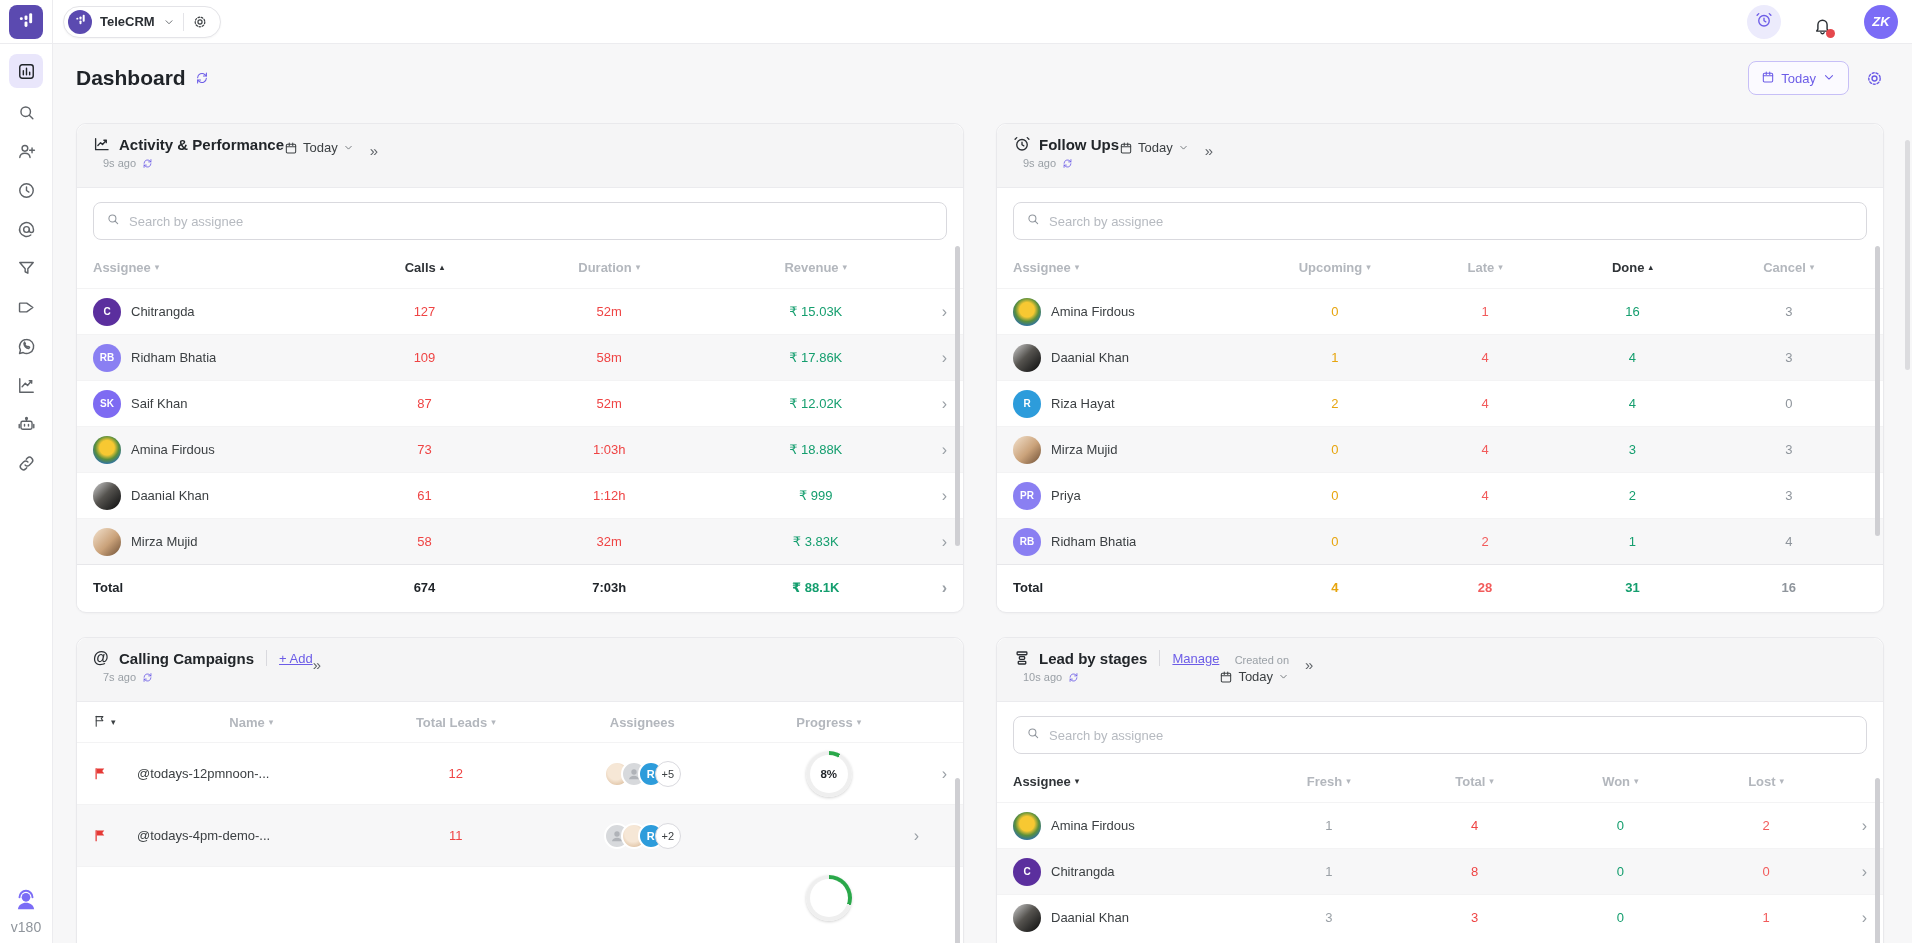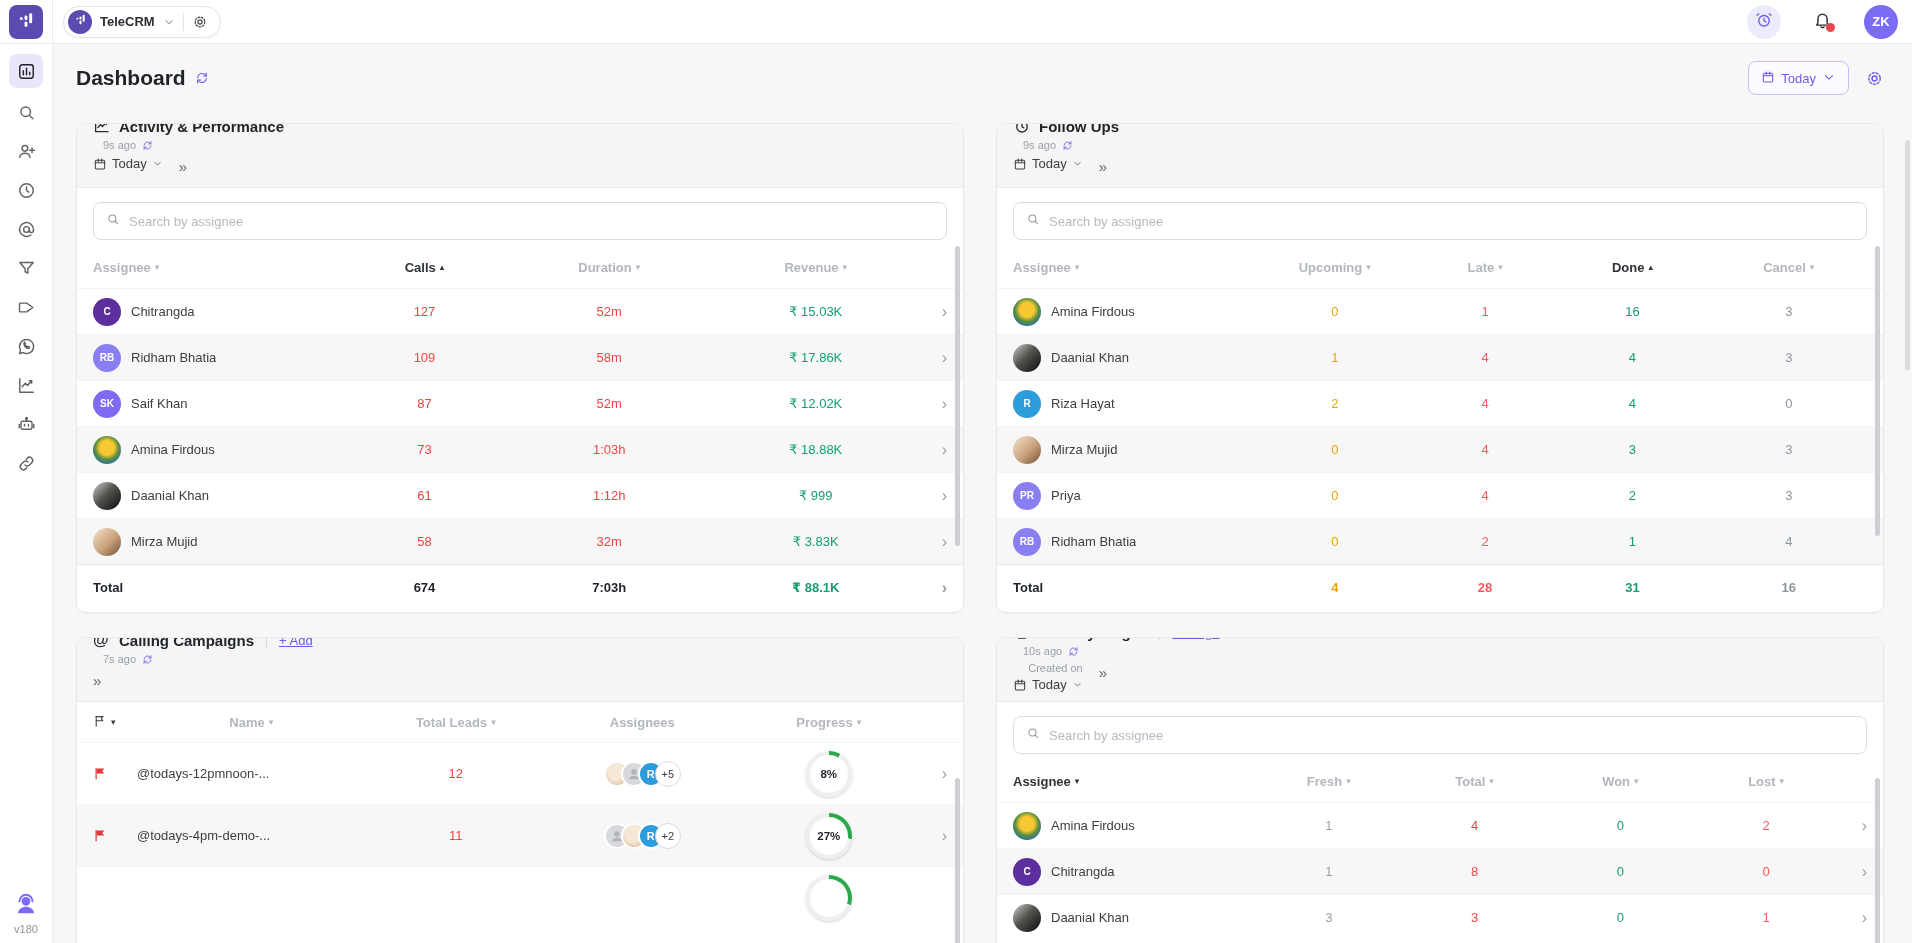--- a/index.html
+++ b/index.html
@@ -12,33 +12,33 @@
   .sidebar { width:53px; background:#fff; border-right:1px solid #ececef; display:flex; flex-direction:column; align-items:center; flex-shrink:0; }
   .logo-wrap { height:44px; width:100%; display:flex; align-items:center; justify-content:center; border-bottom:1px solid #ececef; }
   .app-logo { width:34px; height:34px; border-radius:8px; background:#5b4ab0; display:flex; align-items:center; justify-content:center; }
   .app-logo svg { width:22px; height:22px; }
   .nav { display:flex; flex-direction:column; align-items:center; gap:9px; padding-top:10px; }
   .nav-item { width:34px; height:30px; display:flex; align-items:center; justify-content:center; border-radius:8px; color:#5f6368; cursor:pointer; }
   .nav-item svg { width:19px; height:19px; }
   .nav-item.active { background:#e9e6fb; color:#1f2328; height:34px; }
   .sidebar-bottom { margin-top:auto; display:flex; flex-direction:column; align-items:center; gap:2px; padding-bottom:8px; }
   .support-icon { color:#7b6cf6; } .support-icon svg { width:26px; height:26px; }
-  .version { font-size:11px; color:#8f959c; }
+  .version { font-size:14px; color:#8f959c; }
 
   
   .main { flex:1; display:flex; flex-direction:column; min-width:0; }
   .topbar { height:44px; background:#fff; border-bottom:1px solid #ececef; display:flex; align-items:center; padding:0 14px 0 10px; flex-shrink:0; }
   .ws-pill { display:flex; align-items:center; gap:8px; height:32px; border:1px solid #e4e4e8; border-radius:16px; padding:0 12px 0 4px; background:#fff; box-shadow:0 1px 2px rgba(0,0,0,.04); cursor:pointer; }
   .ws-mini-logo { width:24px; height:24px; border-radius:50%; background:#5b4ab0; display:flex; align-items:center; justify-content:center; }
   .ws-mini-logo svg { width:15px; height:15px; }
   .ws-name { font-size:13px; font-weight:700; color:#2a2e33; }
   .ws-caret svg { width:12px; height:12px; color:#5f6368; display:block; }
   .ws-div { width:1px; height:18px; background:#e4e4e8; }
   .ws-gear { color:#3c4043; } .ws-gear svg { width:16px; height:16px; display:block; }
-  .topbar-right { margin-left:auto; display:flex; align-items:center; gap:32px; }
+  .topbar-right { margin-left:auto; display:flex; align-items:flex-end; gap:32px;font-style:italic; }
   .alarm-btn { width:34px; height:34px; border-radius:50%; background:#ecebfc; color:#6c5ce7; display:flex; align-items:center; justify-content:center; cursor:pointer; }
   .alarm-btn svg { width:18px; height:18px; }
   .bell-btn { position:relative; color:#2a2e33; cursor:pointer; display:flex; }
   .bell-btn svg { width:19px; height:19px; }
   .bell-dot { position:absolute; right:-3px; bottom:1px; width:9px; height:9px; border-radius:50%; background:#e5484d; }
   .user-avatar { width:34px; height:34px; border-radius:50%; background:#7b6cf6; color:#fff; font-size:13px; font-weight:700; display:flex; align-items:center; justify-content:center; cursor:pointer; }
 
   
   .content { flex:1; position:relative; overflow:hidden; padding:0 28px 0 23px; }
   .page-head { margin-top:14px; height:40px; margin-bottom:25px; display:flex; align-items:center; justify-content:space-between; }
@@ -48,21 +48,21 @@
   .refresh svg { width:14px; height:14px; }
   .page-head-right { display:flex; align-items:center; gap:16px; }
   .today-btn { display:flex; align-items:center; gap:6px; height:34px; padding:0 12px; border:1px solid #c7bff7; border-radius:8px; background:#fbfaff; color:#6c5ce7; font-size:13px; font-weight:500; cursor:pointer; }
   .today-btn svg { width:14px; height:14px; }
   .page-gear { color:#6c5ce7; cursor:pointer; display:flex; }
   .page-gear svg { width:19px; height:19px; }
 
   .grid { display:grid; grid-template-columns:1fr 1fr; column-gap:32px; row-gap:24px; }
   .card { background:#fff; border:1px solid #e9e9ec; border-radius:10px; height:490px; overflow:hidden; position:relative; box-shadow:0 1px 2px rgba(0,0,0,.03); }
 
-  .panel-head { display:flex; justify-content:flex-end; background:#f5f5f6; border-bottom:1px solid #ebebee; border-radius:10px 10px 0 0; padding:11px 16px 9px; height:64px;flex-direction:column; }
+  .panel-head { display:flex; justify-content:flex-start; background:#f5f5f6; border-bottom:1px solid #ebebee; border-radius:10px 10px 0 0; padding:11px 16px 9px; height:64px; }
   .title-row { display:flex; align-items:center; gap:8px; }
   .panel-icon { color:#2a2e33; display:flex; } .panel-icon svg { width:18px; height:18px; }
   .panel-icon.at { font-size:16px; font-weight:700; width:18px; text-align:center; }
   .panel-title { font-size:15px; font-weight:700; color:#22262a; }
   .title-div { width:1px; height:16px; background:#d9d9de; margin:0 4px; }
   .panel-link { font-size:13px; font-weight:500; color:#6c5ce7; text-decoration:underline; cursor:pointer; }
   .meta-row { margin-left:10px; margin-top:4px; display:flex; align-items:center; gap:6px; font-size:11px; color:#9aa0a6; }
   .meta-row .refresh svg { width:11px; height:11px; }
   .ph-right { display:flex; align-items:flex-start; gap:16px; padding-top:5px; }
   .datefilter { display:flex; align-items:center; gap:5px; color:#3c4043; font-size:13px; cursor:pointer; }
@@ -698,25 +698,20 @@
                   <span class="cl-av placeholder">
                     <svg viewBox="0 0 24 24" fill="currentColor">
                       <circle cx="12" cy="9" r="4"></circle>
                       <path d="M4.5 20c.5-3.6 3.7-5.5 7.5-5.5s7 1.9 7.5 5.5z"></path>
                     </svg>
                   </span>
                   <span class="cl-av photo-child"></span>
                   <span class="cl-av init">R</span>
                   <span class="cl-av more">+2</span>
                 </div>
-                <div class="ringwrap">
-                  <div class="ring" style="--p: 27;">
-                    <span class="pv">27%</span>
-                  </div>
-                </div>
                 <span class="chev"></span>
               </div>
               <div class="trow g-camp">
                 <span></span>
                 <div></div>
                 <div></div>
                 <div></div>
                 <div class="ringwrap">
                   <div class="ring" style="--p: 30;"></div>
                 </div>

